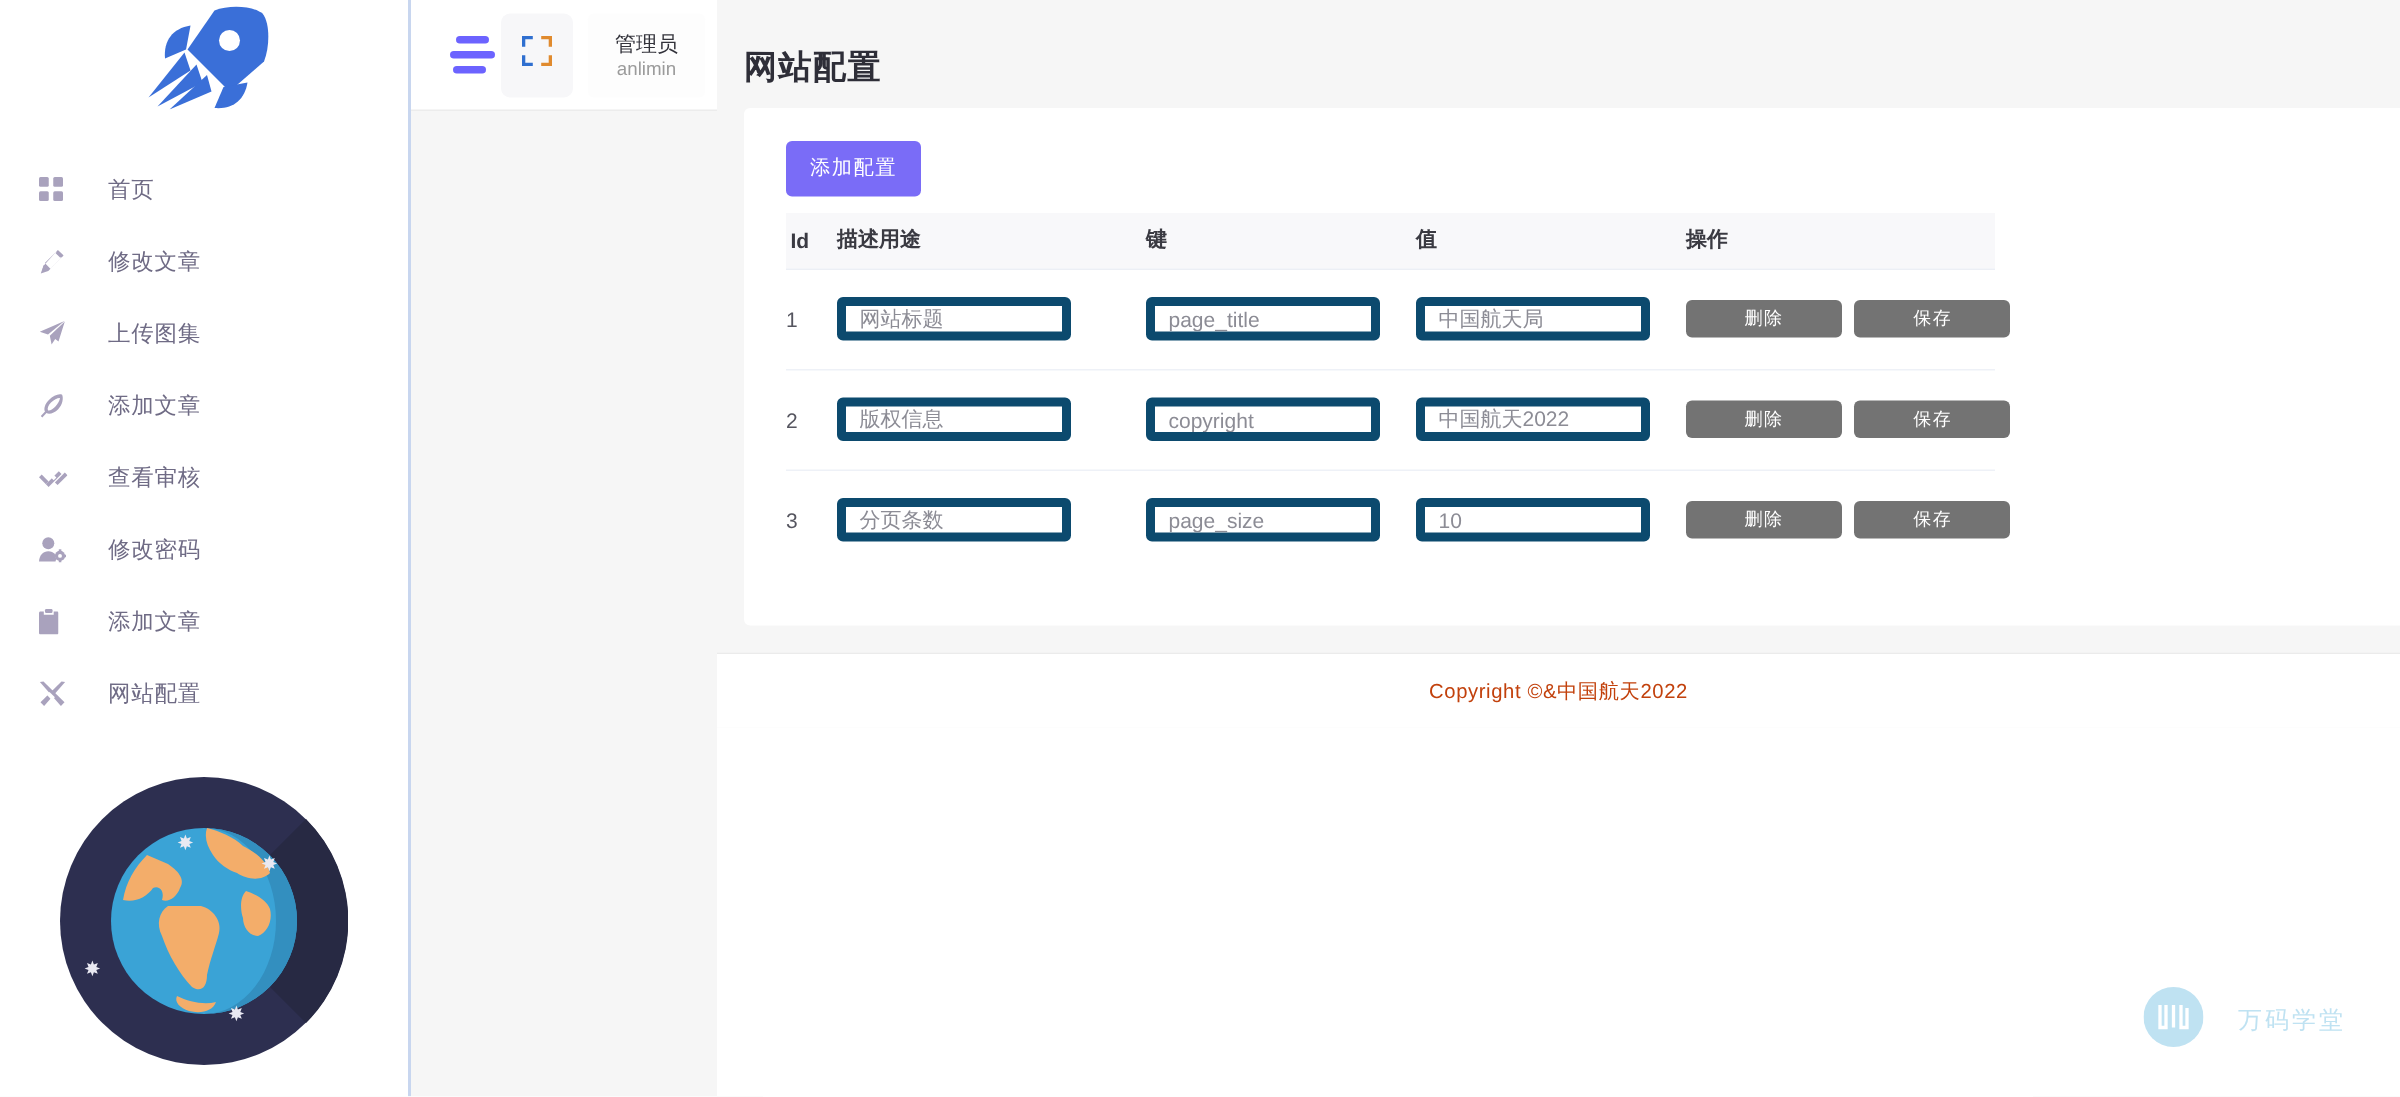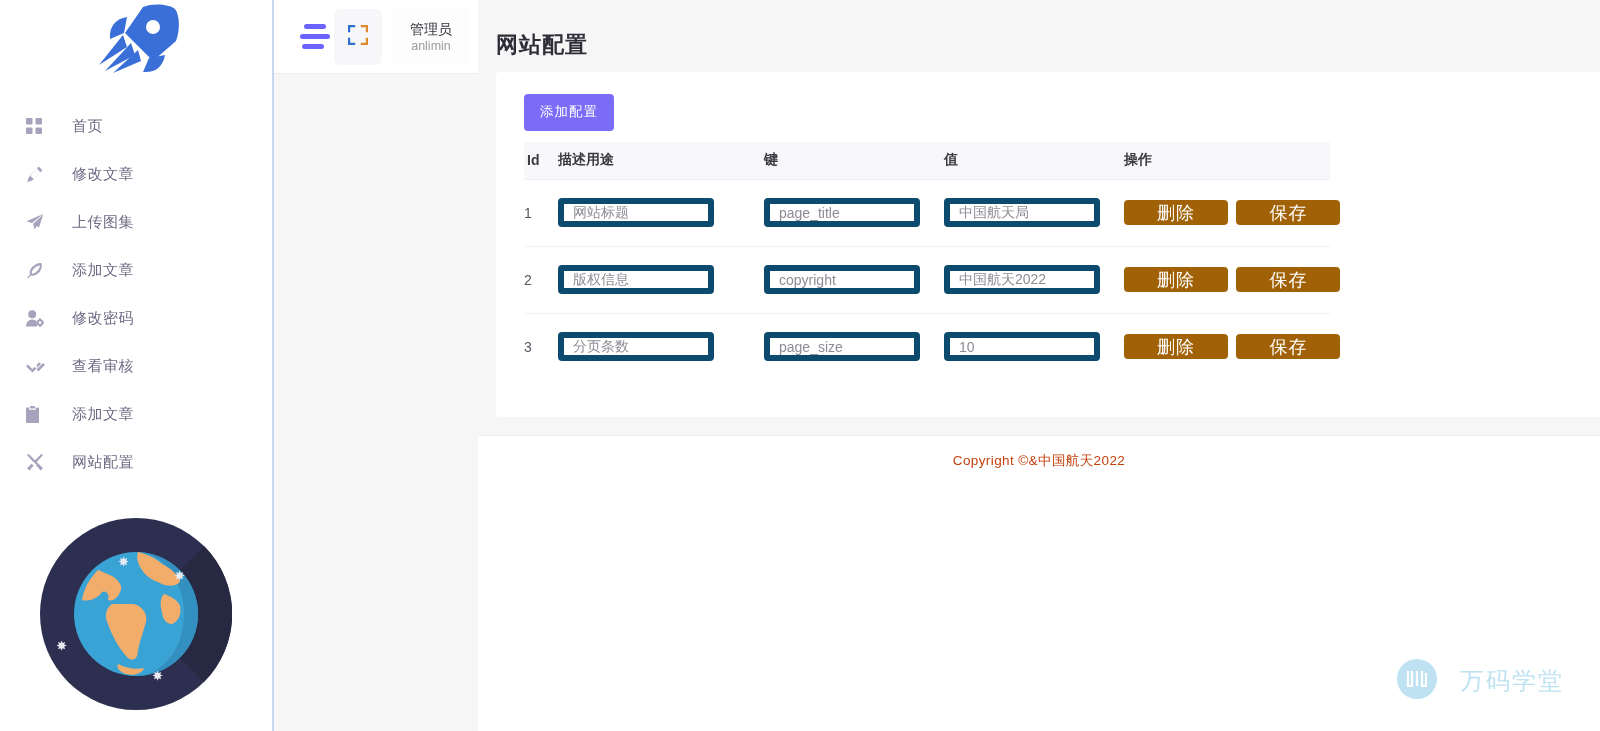--- a/index.html
+++ b/index.html
@@ -198,22 +198,22 @@
     outline: none;
     font-family: Liberation Sans, sans-serif;
   }
   .cell-input::placeholder { color:#8c8c95; }
 
   .op-cell { white-space: nowrap; }
   .op-btn {
     border: none;
     border-radius: 4px;
     color: #ffffff;
-    background: #a16207;
-    font-size: 18px;
+    background: #737373;
+    font-size: 12px;
     letter-spacing: 1px;
     width: 104px;
     height: 25px;
     cursor: pointer;
     font-family: inherit;
     vertical-align: middle;
   }
   .op-btn + .op-btn { margin-left: 4px; }
 
   .footer {
@@ -227,21 +227,21 @@
 
   .blank-area { flex: 1 1 auto; background: #ffffff; position: relative; }
 
   .watermark {
     position: absolute;
     right: 36px; bottom: 28px;
     display: flex; align-items: center; gap: 10px;
     opacity: 1;
   }
   .wm-text {
-    font-size: 24px;
+    font-size: 16px;
     color: #bfe2f2;
     letter-spacing: 2px;
     font-family: Liberation Serif, serif;
     margin-left: 13px;
   }
 </style>
 </head>
 <body>
 
 <div id="app">
@@ -304,44 +304,44 @@
         <span class="nav-icon">
           <svg width="17" height="17" viewBox="0 0 17 17" fill="currentColor">
             <path d="M15.4 1.2 C13.4 0.2 9.6 1.6 6.6 4.6 C4 7.2 3 10.4 4 12.4 L1.2 15.4 L2.2 16.3 L5 13.4 C7 14.4 10.2 13.4 12.8 10.8 C15.8 7.8 16.4 3.2 15.4 1.2 Z M6 11.6 C5.4 10.4 6.2 8.2 8 6.4 C10 4.4 12.6 3.2 14 3.4 C13.8 5.2 12.6 7.4 10.8 9.2 C9 11 7.2 12 6 11.6 Z"></path>
           </svg>
         </span>
         <span class="nav-label">添加文章</span>
       </div>
 
       <div class="nav-item">
         <span class="nav-icon">
+          <svg width="19" height="15" viewBox="0 0 19 15" fill="currentColor">
+            <path d="M0 7.2 L1.8 5.4 L6.4 10 L4.6 11.8 Z"></path>
+            <path d="M4.6 11.8 L13.2 3.2 L15 5 L6.4 13.6 Z"></path>
+            <path d="M8 7.4 L9.8 5.6 L11.6 7.4 L9.8 9.2 Z" fill="#ffffff"></path>
+            <path d="M10.6 10.6 L17.2 4 L19 5.8 L12.4 12.4 Z"></path>
+          </svg>
+        </span>
+        <span class="nav-label">查看审核</span>
+      </div>
+
+      <div class="nav-item">
+        <span class="nav-icon">
           <svg width="18" height="17" viewBox="0 0 18 17" fill="currentColor">
             <circle cx="6.2" cy="4.2" r="4"></circle>
             <path d="M0 16.4 C0.3 11.9 2.9 9.5 6.2 9.5 C8 9.5 9.6 10.2 10.7 11.4 L10.2 13 L11.6 14.3 L11 16.4 Z"></path>
             <circle cx="14" cy="12.6" r="3.4"></circle>
             <circle cx="14" cy="12.6" r="1.3" fill="#ffffff"></circle>
             <rect x="13.2" y="8.2" width="1.7" height="2"></rect>
             <rect x="13.2" y="15" width="1.7" height="2"></rect>
             <rect x="9.6" y="11.8" width="2" height="1.7"></rect>
             <rect x="16.4" y="11.8" width="2" height="1.7"></rect>
           </svg>
         </span>
         <span class="nav-label">修改密码</span>
-      </div>
-
-      <div class="nav-item">
-        <span class="nav-icon">
-          <svg width="19" height="15" viewBox="0 0 19 15" fill="currentColor">
-            <path d="M0 7.2 L1.8 5.4 L6.4 10 L4.6 11.8 Z"></path>
-            <path d="M4.6 11.8 L13.2 3.2 L15 5 L6.4 13.6 Z"></path>
-            <path d="M8 7.4 L9.8 5.6 L11.6 7.4 L9.8 9.2 Z" fill="#ffffff"></path>
-            <path d="M10.6 10.6 L17.2 4 L19 5.8 L12.4 12.4 Z"></path>
-          </svg>
-        </span>
-        <span class="nav-label">查看审核</span>
       </div>
 
       <div class="nav-item">
         <span class="nav-icon">
           <svg width="13" height="17" viewBox="0 0 13 17" fill="currentColor">
             <rect x="4" y="0" width="5" height="2.6" rx="0.8"></rect>
             <path d="M1 1.6 L3.2 1.6 L3.2 3.8 L9.8 3.8 L9.8 1.6 L12 1.6 C12.6 1.6 13 2 13 2.6 L13 16 C13 16.6 12.6 17 12 17 L1 17 C0.4 17 0 16.6 0 16 L0 2.6 C0 2 0.4 1.6 1 1.6 Z"></path>
           </svg>
         </span>
         <span class="nav-label">添加文章</span>

